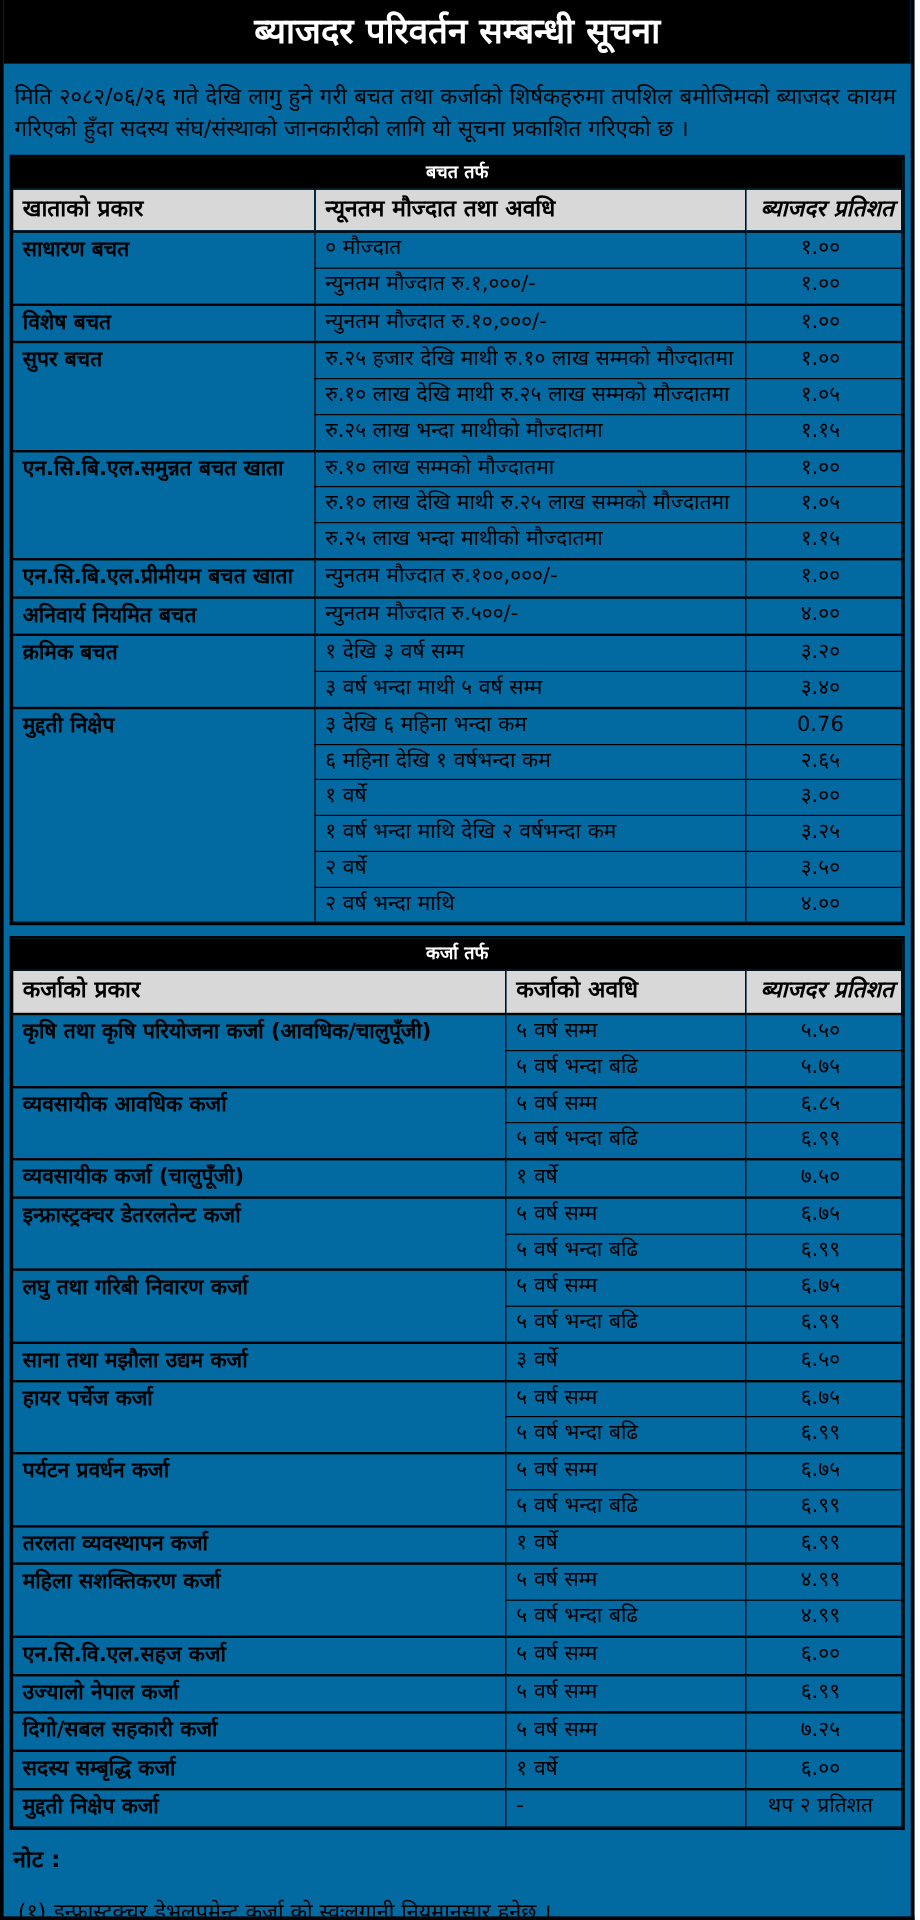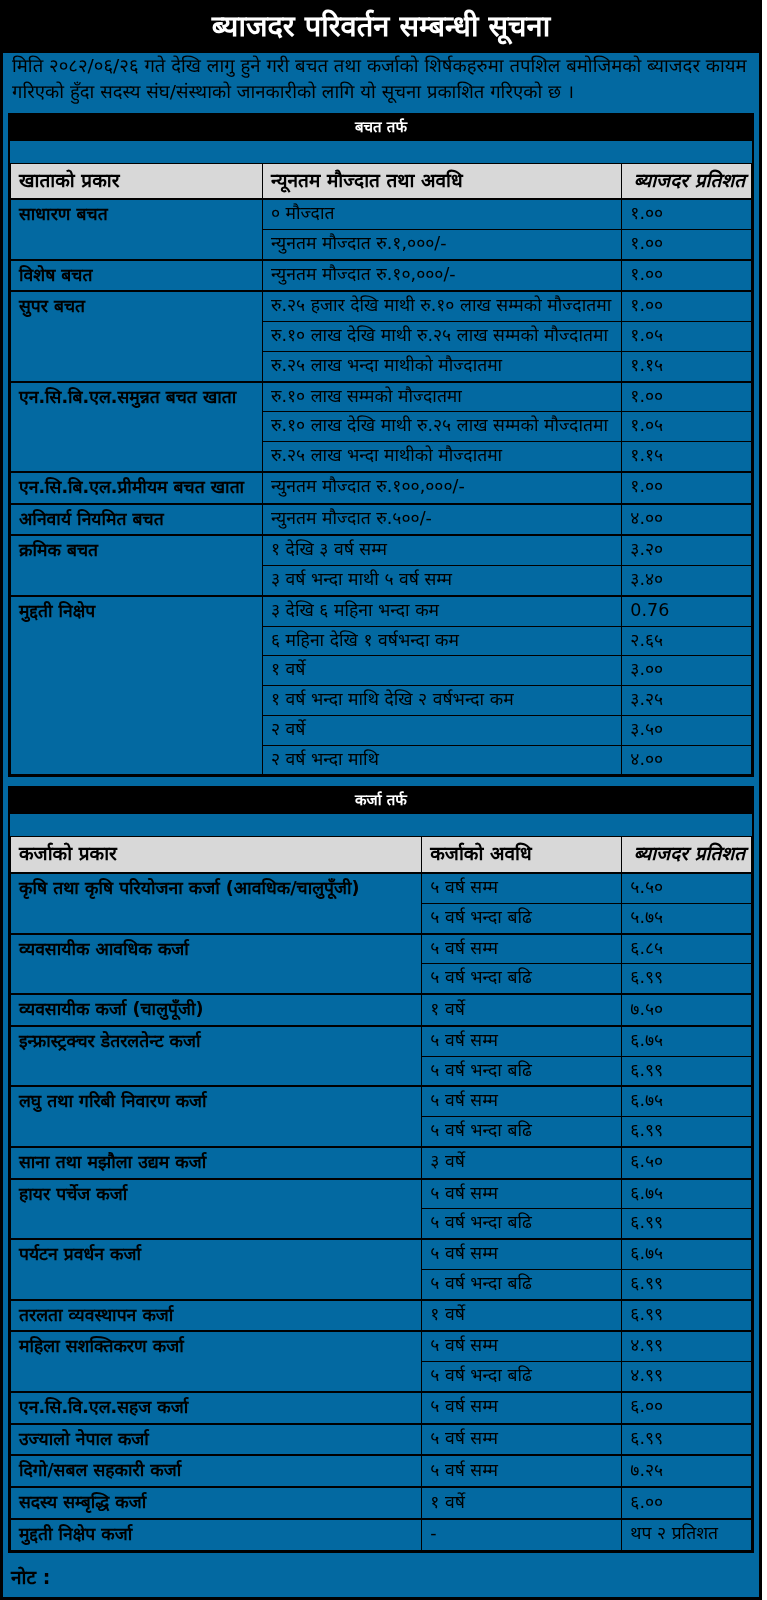--- a/index.html
+++ b/index.html
@@ -25,62 +25,61 @@
     color: #fff;
     text-align: center;
     font-weight: bold;
     font-size: 29px;
     padding: 5px 0 9px;
     flex: none;
   }
   .intro {
     font-size: 18.5px;
     line-height: 1.42;
-    padding: 0 9px 7px;
+    padding: 16px 9px 7px;
     flex: none;
   }
   .table-block {
     margin: 0 5px 9px;
     border: 2px solid #000;
     flex: none;
   }
   .section-band {
     background: #000;
     color: #fff;
     font-weight: bold;
     text-align: center;
     font-size: 15px;
     padding: 1px 0 5px;
   }
   table.rate-table {
     width: 100%;
     border-collapse: collapse;
     table-layout: fixed;
-    margin-top: 22px;
   }
   .rate-table th, .rate-table td {
     border: 1px solid #000;
     padding: 2px 8px 4px;
     font-size: 17.5px;
     line-height: 1.3;
     vertical-align: middle;
     overflow: hidden;
   }
   .rate-table thead th {
     background: #d8d8d8;
     font-weight: bold;
     font-size: 19px;
     text-align: left;
     border-bottom: 2px solid #000;
     padding: 4px 8px 6px;
   }
   .rate-table thead th.col-rate { text-align: right; padding-right: 6px; font-style: italic; }
   .rate-table tr.group-first td { border-top: 2px solid #000; }
   .rate-table td.cell-type { font-weight: bold; vertical-align: top; padding-top: 3px; }
-  .rate-table td.cell-rate { text-align: left; padding-right: 14px; }
+  .rate-table td.cell-rate { text-align: center; padding-right: 14px; }
   table.savings col.col-type { width: 34%; }
   table.savings col.col-cond { width: 48.5%; }
   table.savings col.col-rate { width: 17.5%; }
   table.loans col.col-type { width: 55.5%; }
   table.loans col.col-cond { width: 27%; }
   table.loans col.col-rate { width: 17.5%; }
   .notes {
     padding: 2px 10px 4px 8px;
     font-size: 18px;
     flex: none;

